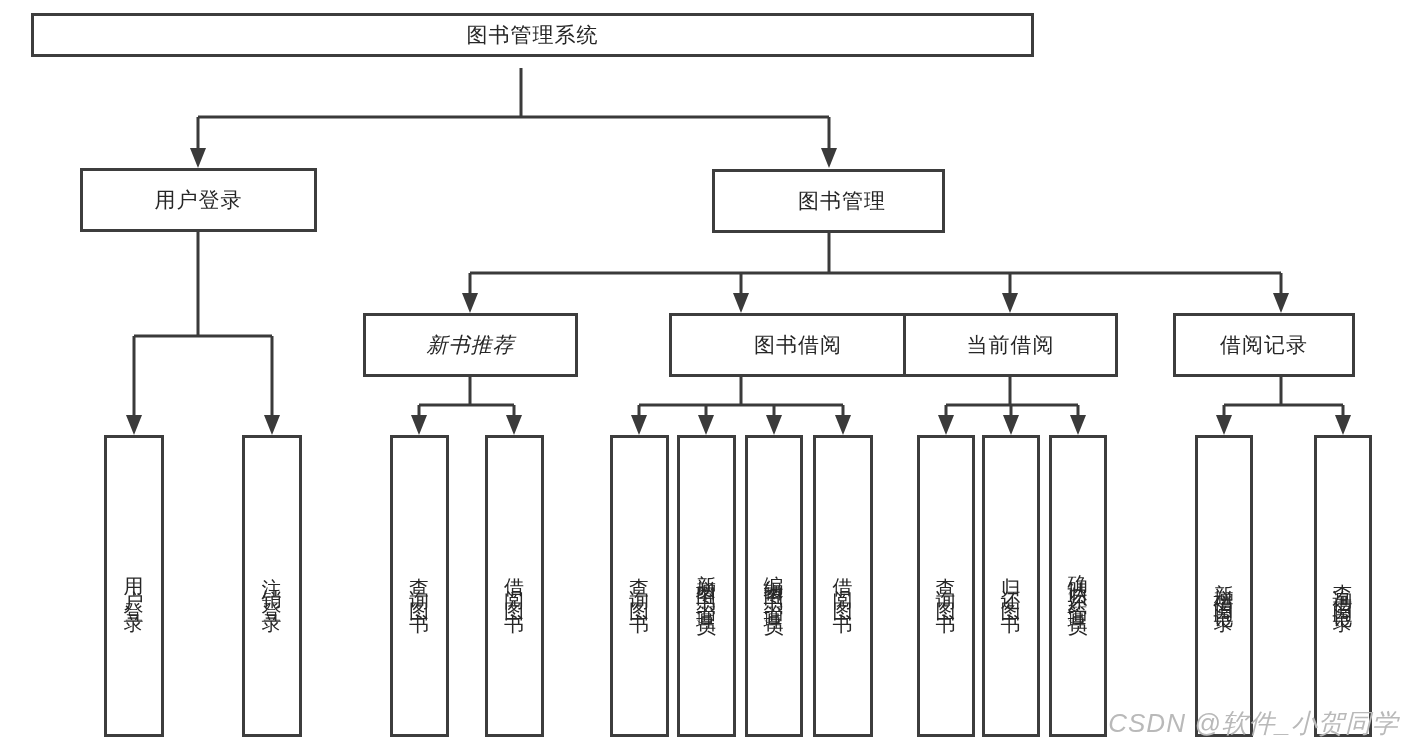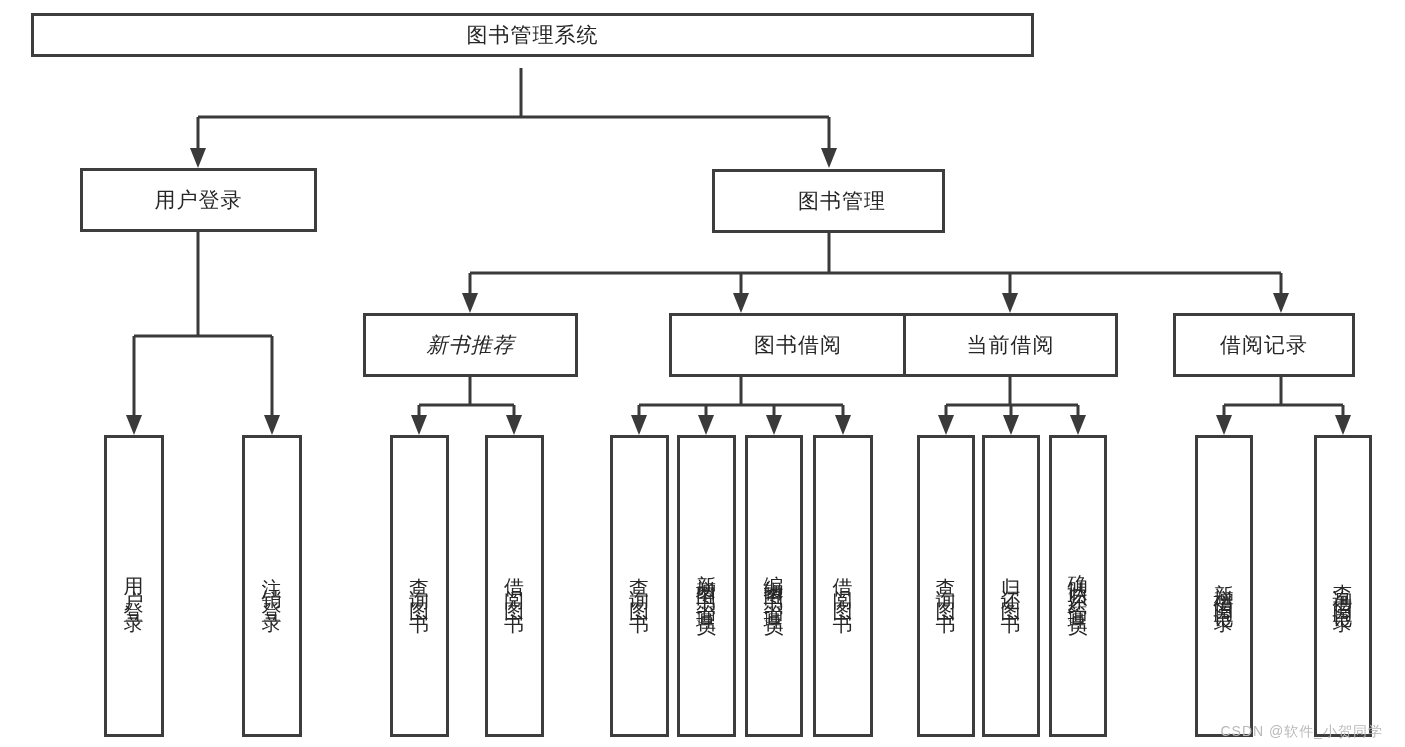--- a/index.html
+++ b/index.html
@@ -39,26 +39,27 @@
   .vbox span{
     writing-mode:vertical-rl;
     text-orientation:mixed;
     letter-spacing:12px;
     font-size:20px;
     line-height:1;
   }
   .vbox span.ls-sm{letter-spacing:6px;}
   .watermark{
     position:absolute;
-    right:22px;
+    right:6px;
     bottom:6px;
     color:var(--wm);
-    font-size:14px;
+    font-size:26px;
     letter-spacing:1px;
     white-space:nowrap;
+    font-style:italic;
   }
 </style>
 </head>
 <body>
 
 <div id="canvas">
 
   <svg id="connectors" width="1405" height="747" viewBox="0 0 1405 747">
     <g stroke="#3a3a3a" stroke-width="3" fill="none">
 

